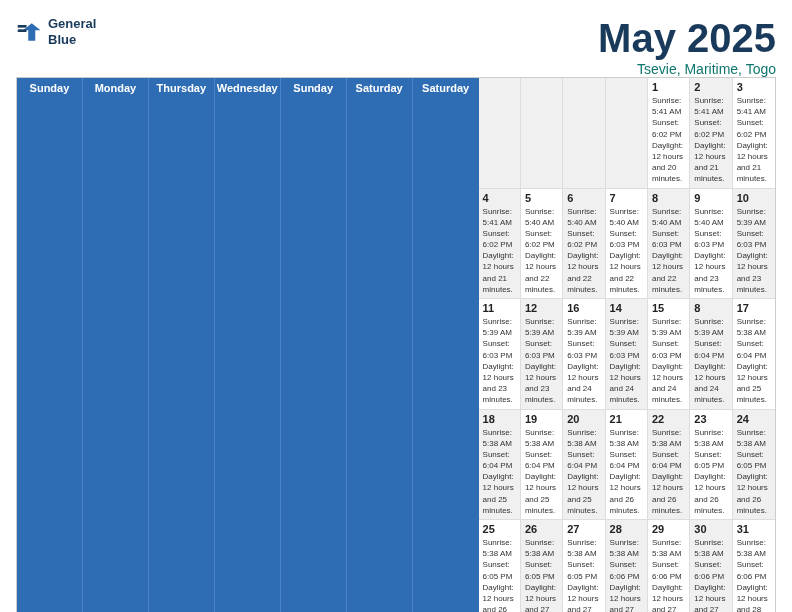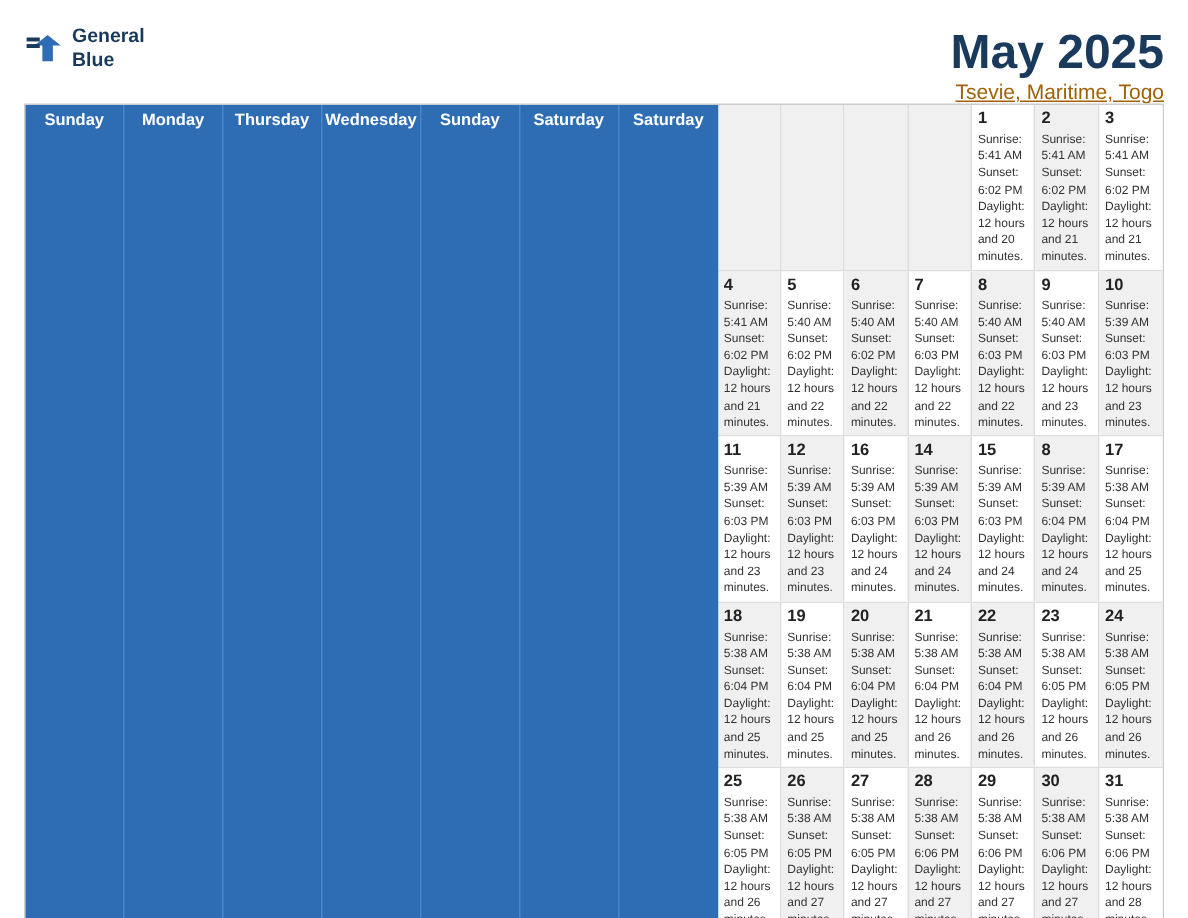--- a/index.html
+++ b/index.html
@@ -37,28 +37,27 @@
     }
     .logo-text span:first-child { color: #1a3a5c; }
     .logo-icon {
       width: 28px;
       height: 28px;
     }
     .title-block {
       text-align: right;
     }
     .calendar-title {
-      font-size: 32px;
+      font-size: 40px;
       font-weight: bold;
       color: #1a3a5c;
     }
     .calendar-subtitle {
       font-size: 14px;
-      color: #a16207;
-      text-decoration: underline;
+      color: #0f766e;
     }
     .calendar {
       flex: 1;
       display: flex;
       flex-direction: row;
       border: 1px solid #ccc;
     }
     .cal-header {
       display: grid;
       grid-template-columns: repeat(7, 1fr);

